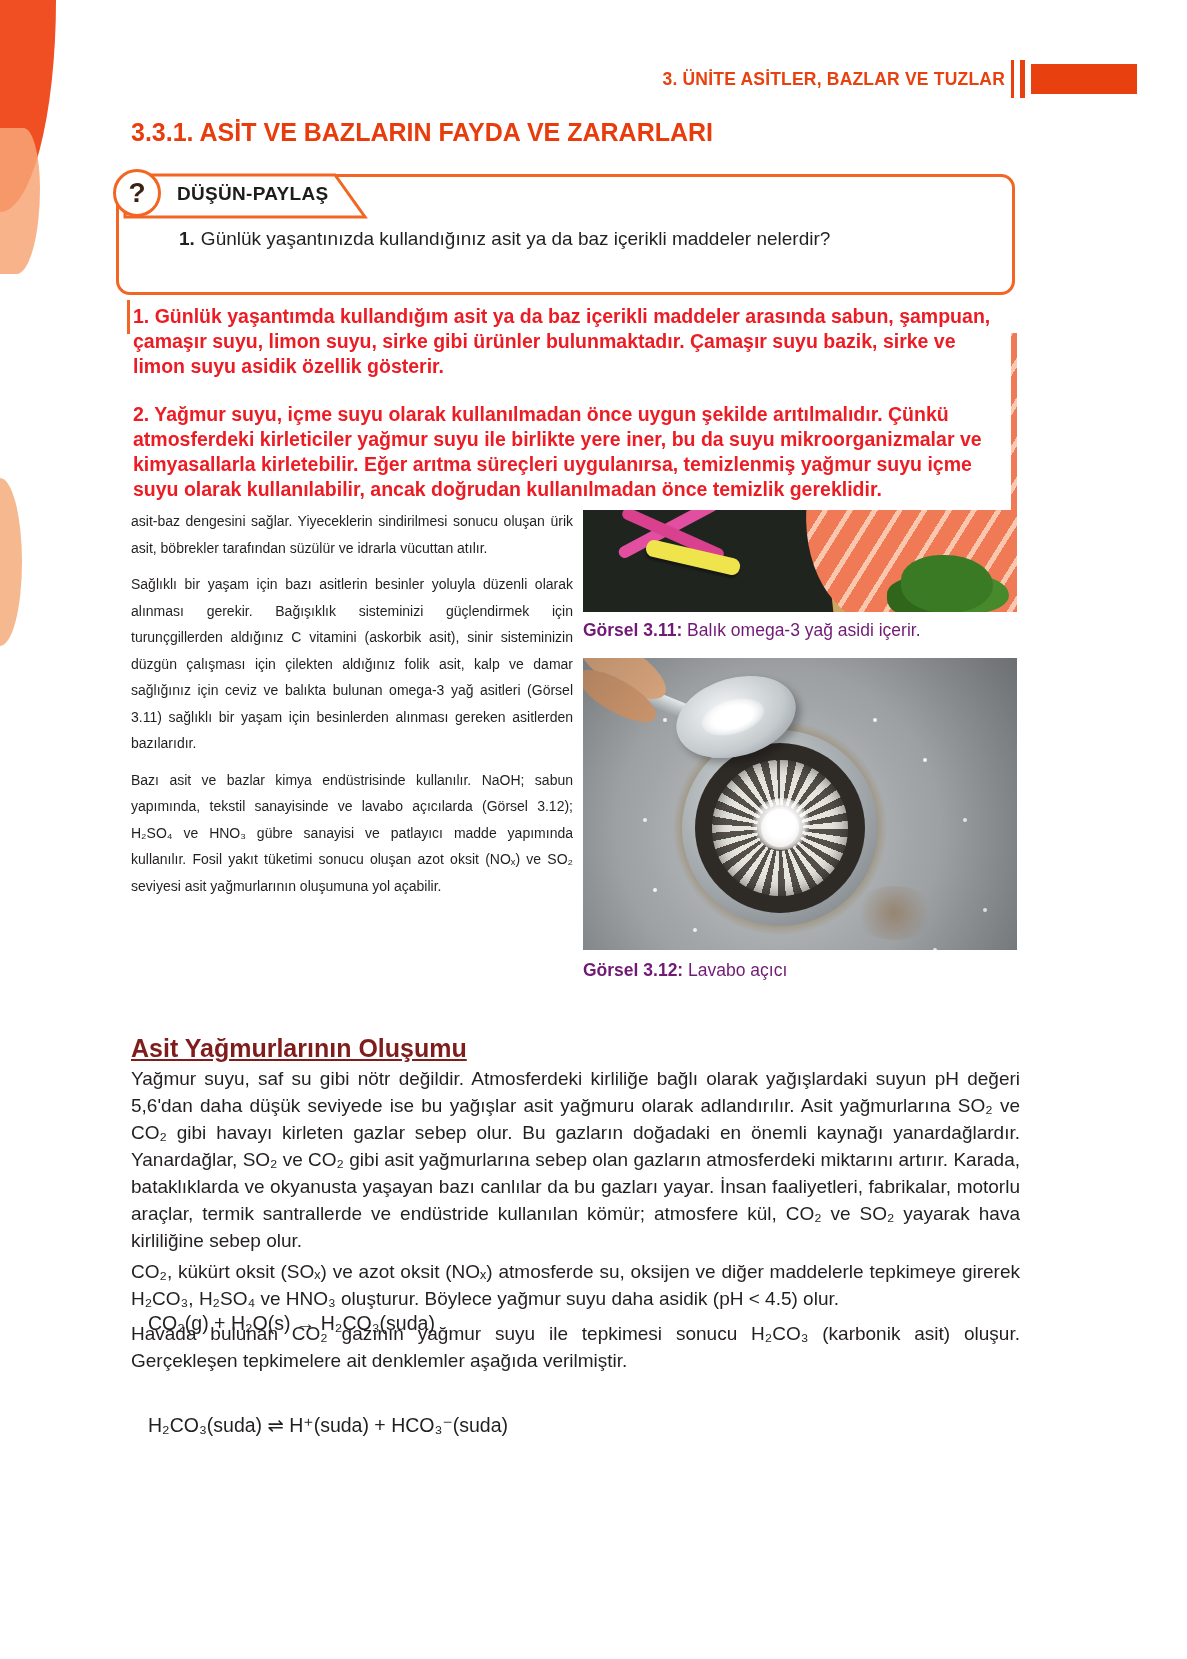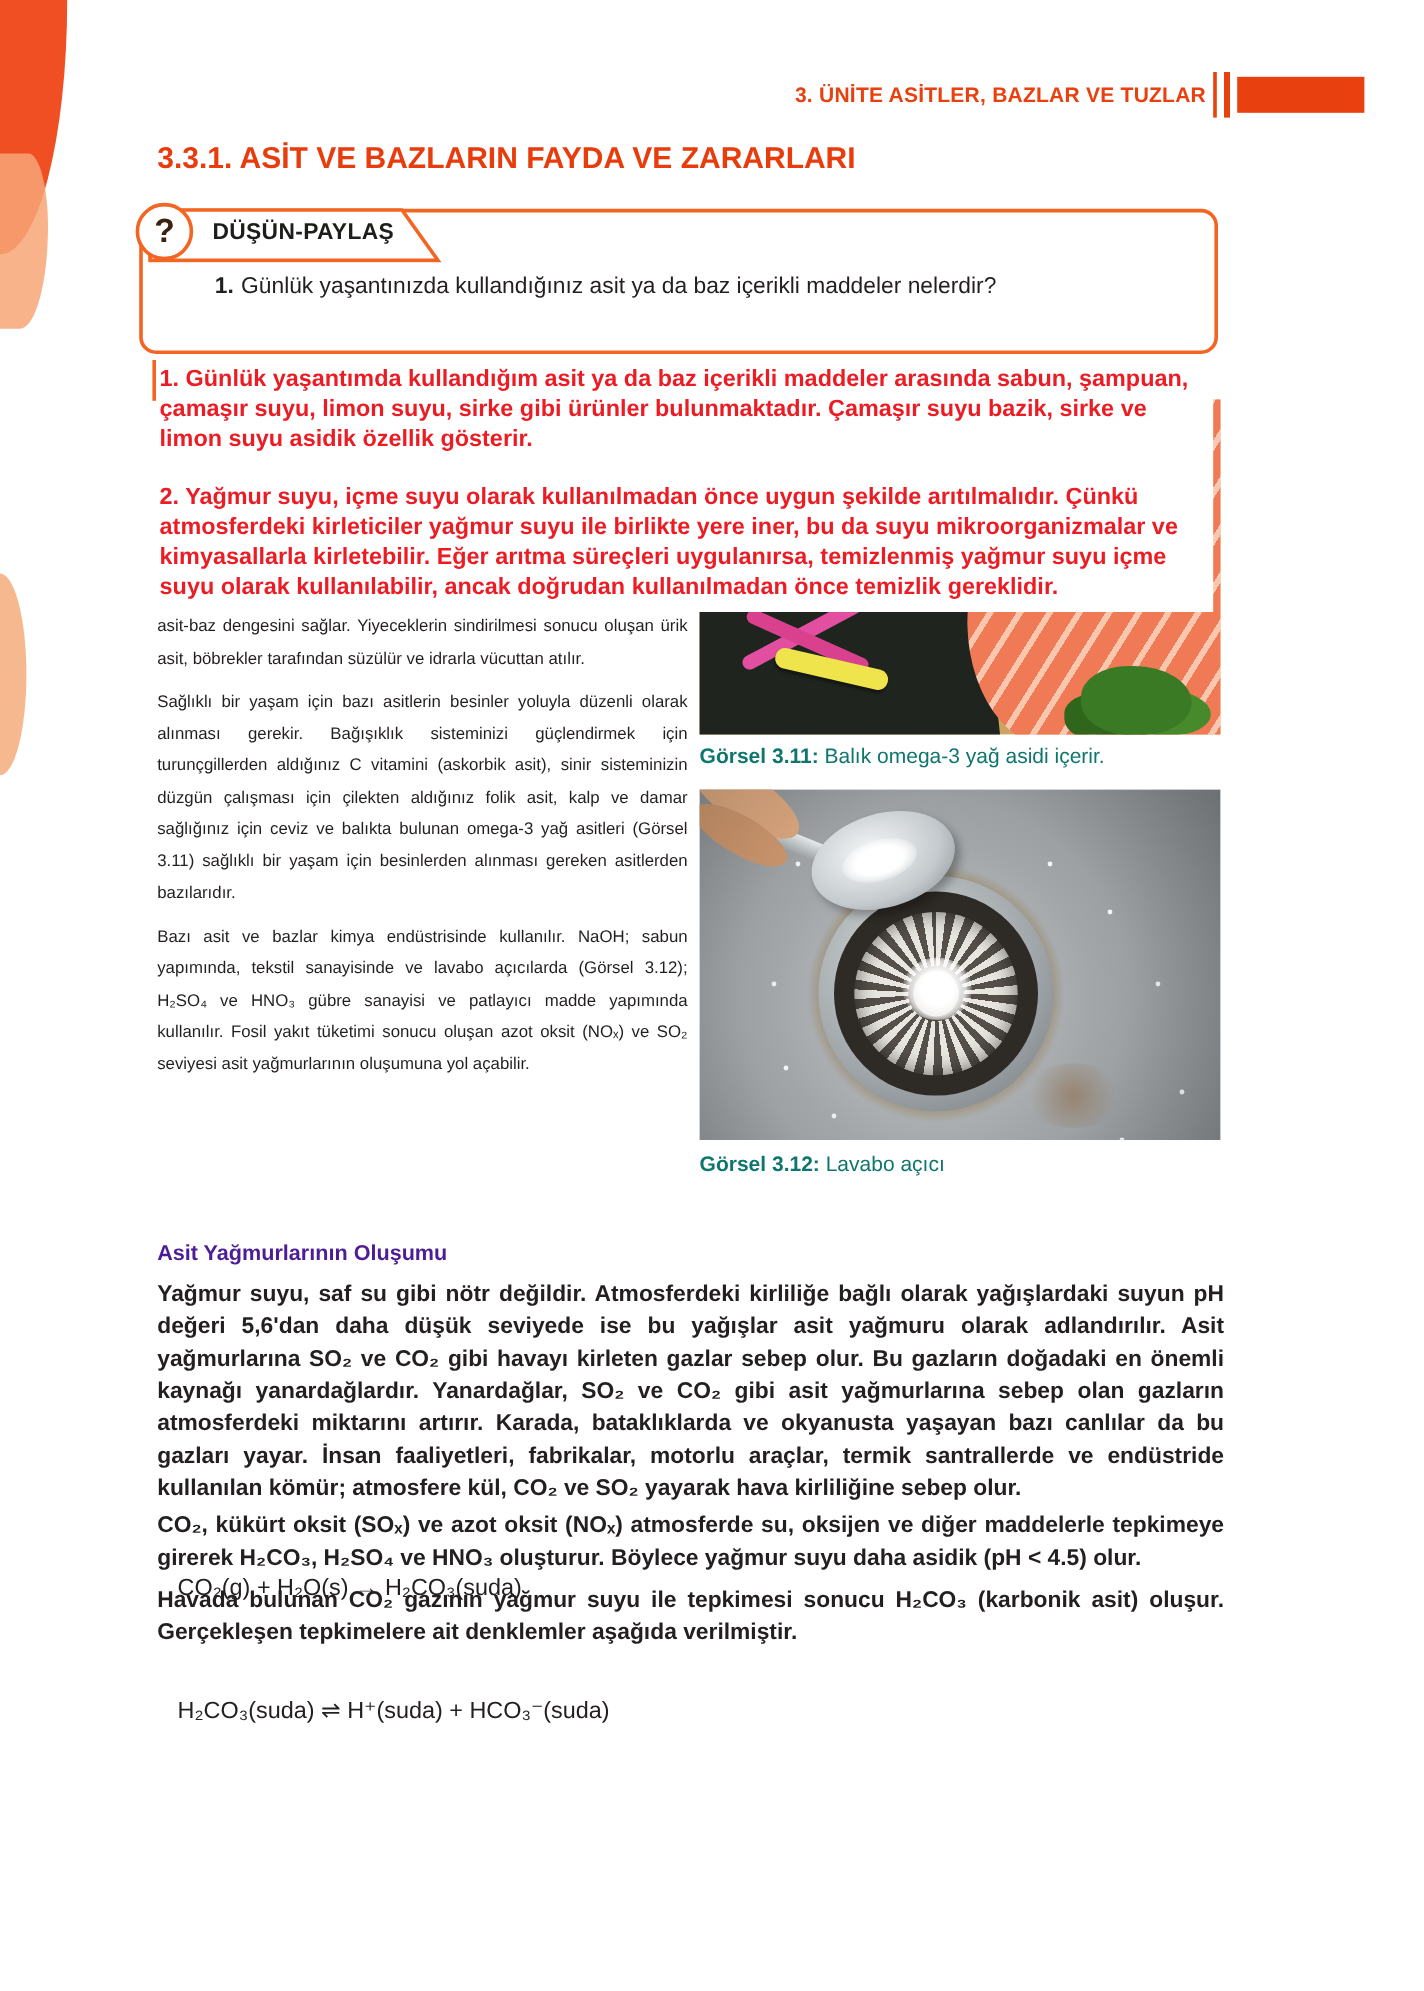--- a/index.html
+++ b/index.html
@@ -93,33 +93,33 @@
     transform:rotate(-16deg);
     background:radial-gradient(ellipse at 42% 38%, #f5f7f8, #c4cacd 60%, #84898d); box-shadow:3px 6px 8px rgba(0,0,0,.3); }
   .spoon-powder { position:absolute; left:118px; top:42px; width:64px; height:34px; border-radius:50%;
     transform:rotate(-16deg); background:radial-gradient(ellipse, #ffffff 45%, rgba(255,255,255,0) 80%); }
   .finger-1 { position:absolute; left:-14px; top:-12px; width:104px; height:40px; border-radius:50%;
     background:#d8a57d; transform:rotate(33deg); }
   .finger-2 { position:absolute; left:-10px; top:22px; width:88px; height:32px; border-radius:50%;
     background:#c9946c; transform:rotate(30deg); }
 
   
-  .caption { position:absolute; font-size:17.5px; color:#0f766e; }
+  .caption { position:absolute; font-size:17.5px; color:#701a75; }
   .caption .cap-label { font-weight:bold; }
   .cap1 { left:583px; top:620px; width:434px; }
   .cap2 { left:583px; top:960px; width:434px; }
 
   
   .left-col { position:absolute; left:131px; top:508px; width:442px; font-size:14px;
     line-height:26.5px; text-align:justify; }
   .left-col p + p { margin-top:10px; }
 
   
-  .ar-heading { position:absolute; left:131px; top:1034px; font-size:18px; font-weight:bold; color:#4c1d95; }
-  .ar-p { position:absolute; left:131px; width:889px; font-size:19px; line-height:27px; text-align:justify;font-weight:bold; }
+  .ar-heading { position:absolute; left:131px; top:1034px; font-size:25px; font-weight:bold; color:#7f1d1d;text-decoration:underline; }
+  .ar-p { position:absolute; left:131px; width:889px; font-size:19px; line-height:27px; text-align:justify; }
   .ar-p1 { top:1065px; }
   .ar-p2 { top:1258px; }
   .ar-p3 { top:1320px; }
   .eq { position:absolute; left:148px; font-size:19.5px; color:#231f20; }
   .eq1 { top:1312px; }
   .eq2 { top:1414px; }
 
   .page-num { position:absolute; left:131px; top:1477px; width:889px; text-align:center; font-size:19px; }
 </style>
 </head>

